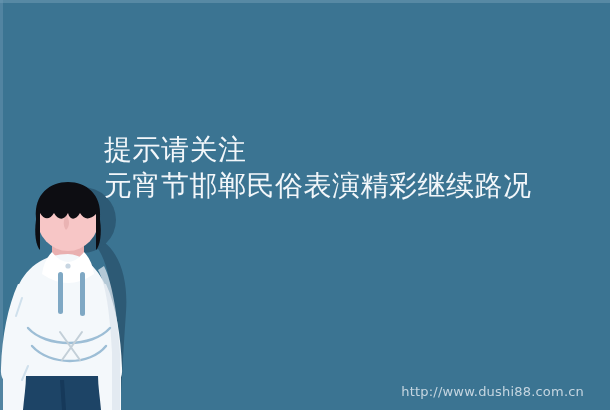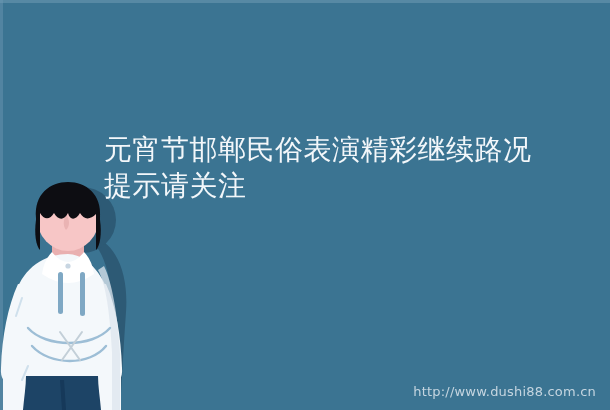--- a/index.html
+++ b/index.html
@@ -42,21 +42,21 @@
     color: #f3f7fa;
     font-size: 28px;
     line-height: 36px;
     letter-spacing: 0.5px;
     white-space: nowrap;
   }
 
   
   #watermark {
     position: absolute;
-    right: 14px;
+    right: 26px;
     bottom: 11px;
     color: #cddbe5;
     font-size: 13px;
     letter-spacing: 0.2px;
     opacity: 0.95;
   }
 
   
   #figure {
     position: absolute;
@@ -130,19 +130,19 @@
                C 64 41, 58 40, 54 33
                C 50 40, 44 40, 40 33
                L 40 54
                C 40 60, 36 60, 36 54 Z" fill="#0d0d12"></path>
       <path d="M36 40 C 34 54, 36 66, 40 70 L 40 40 Z" fill="#0d0d12"></path>
       <path d="M100 40 C 102 54, 100 66, 96 70 L 96 40 Z" fill="#0d0d12"></path>
     </svg>
   </div>
 
   <div id="headline">
+    <div class="headline-line">提示请关注</div>
     <div class="headline-line">元宵节邯郸民俗表演精彩继续路况</div>
-    <div class="headline-line">提示请关注</div>
   </div>
 
   <div id="watermark">http://www.dushi88.com.cn</div>
 
 </div>
 
 </body></html>

